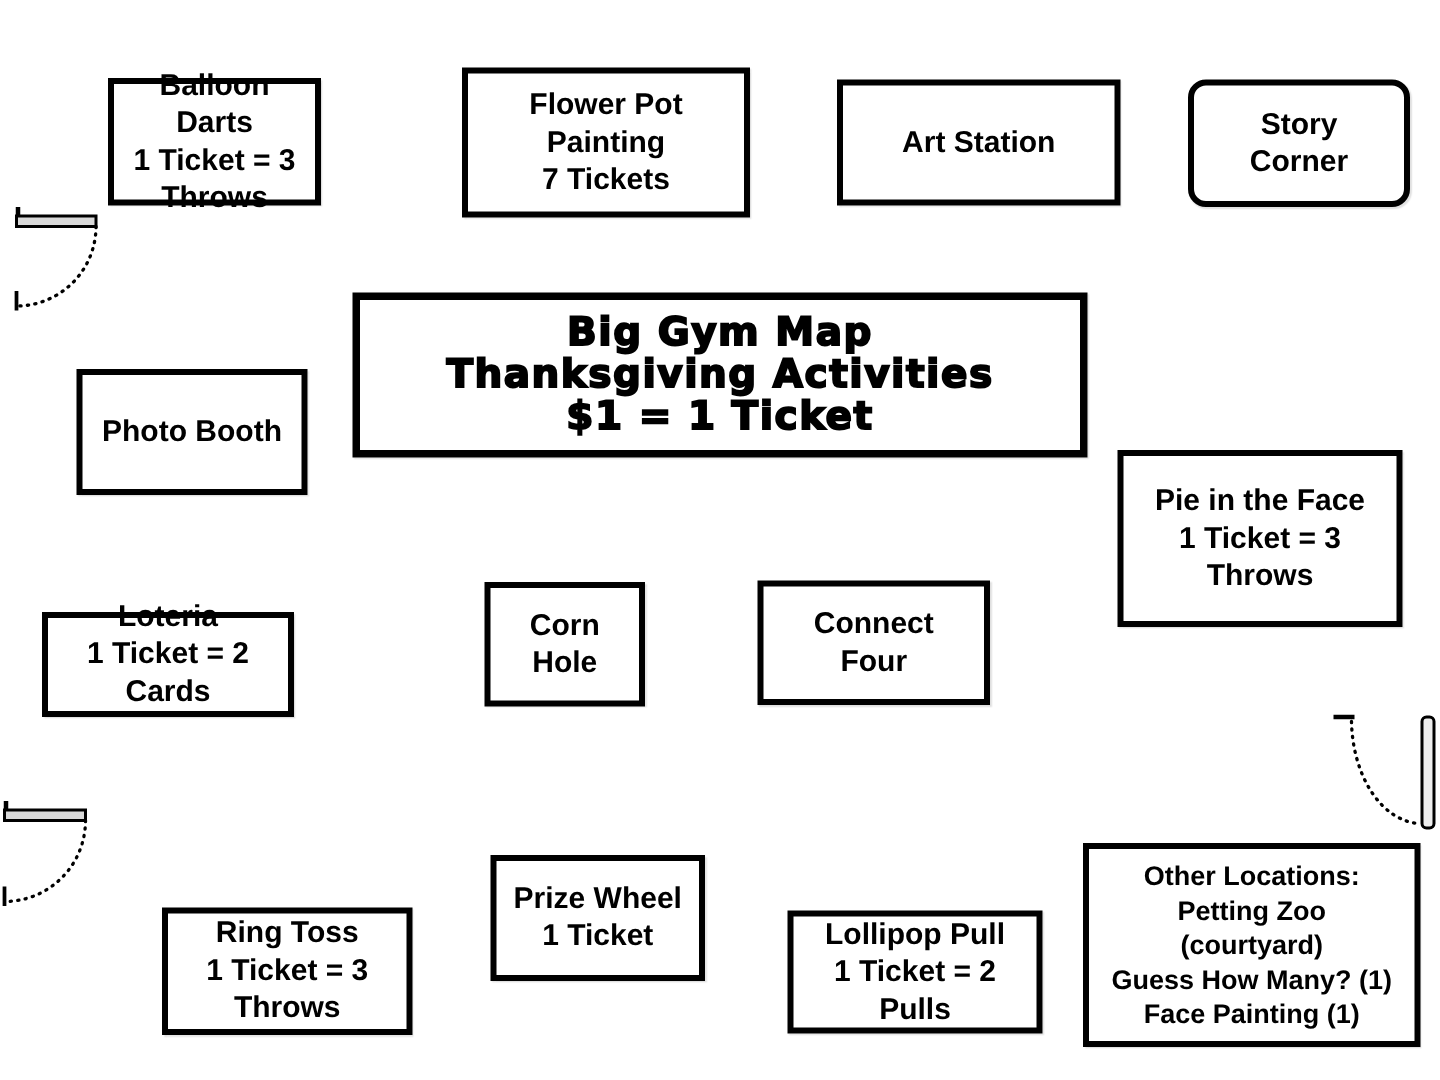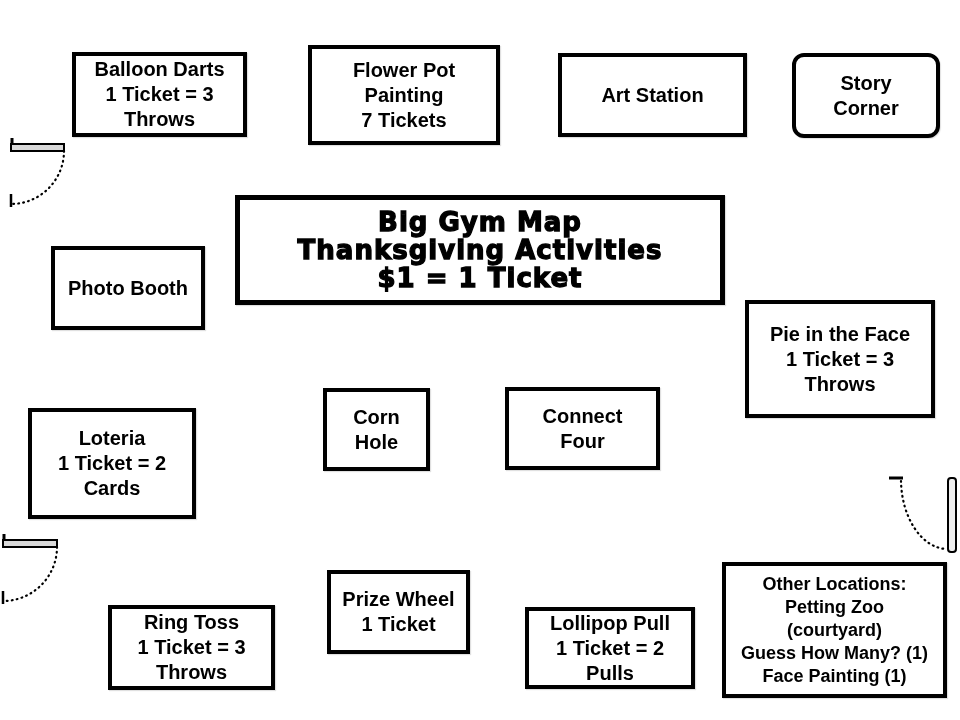--- a/index.html
+++ b/index.html
@@ -49,21 +49,21 @@
   }
   .door {
     position: absolute;
   }
 </style>
 </head>
 <body>
 
 <div class="canvas">
 
-  <div class="box" style="left:72px; top:52px; width:175px; height:85px;">
+  <div class="box" style="left:72px; top:52px; width:142px; height:85px;">
     <span class="lbl">Balloon Darts
 1 Ticket = 3
 Throws</span>
   </div>
 
   <div class="box" style="left:308px; top:45px; width:192px; height:100px;">
     <span class="lbl">Flower Pot
 Painting
 7 Tickets</span>
   </div>
@@ -80,21 +80,21 @@
   <div class="box title-box" style="left:235px; top:195px; width:490px; height:110px;">
     <span class="lbl">Big Gym Map
 Thanksgiving Activities
 $1 = 1 Ticket</span>
   </div>
 
   <div class="box" style="left:28px; top:246px; width:154px; height:84px;margin-left:23px;">
     <span class="lbl">Photo Booth</span>
   </div>
 
-  <div class="box" style="left:28px; top:408px; width:168px; height:111px;">
+  <div class="box" style="left:28px; top:408px; width:168px; height:70px;align-items:flex-end;">
     <span class="lbl">Loteria
 1 Ticket = 2
 Cards</span>
   </div>
 
   <div class="box" style="left:323px; top:388px; width:107px; height:83px;">
     <span class="lbl">Corn
 Hole</span>
   </div>
 

